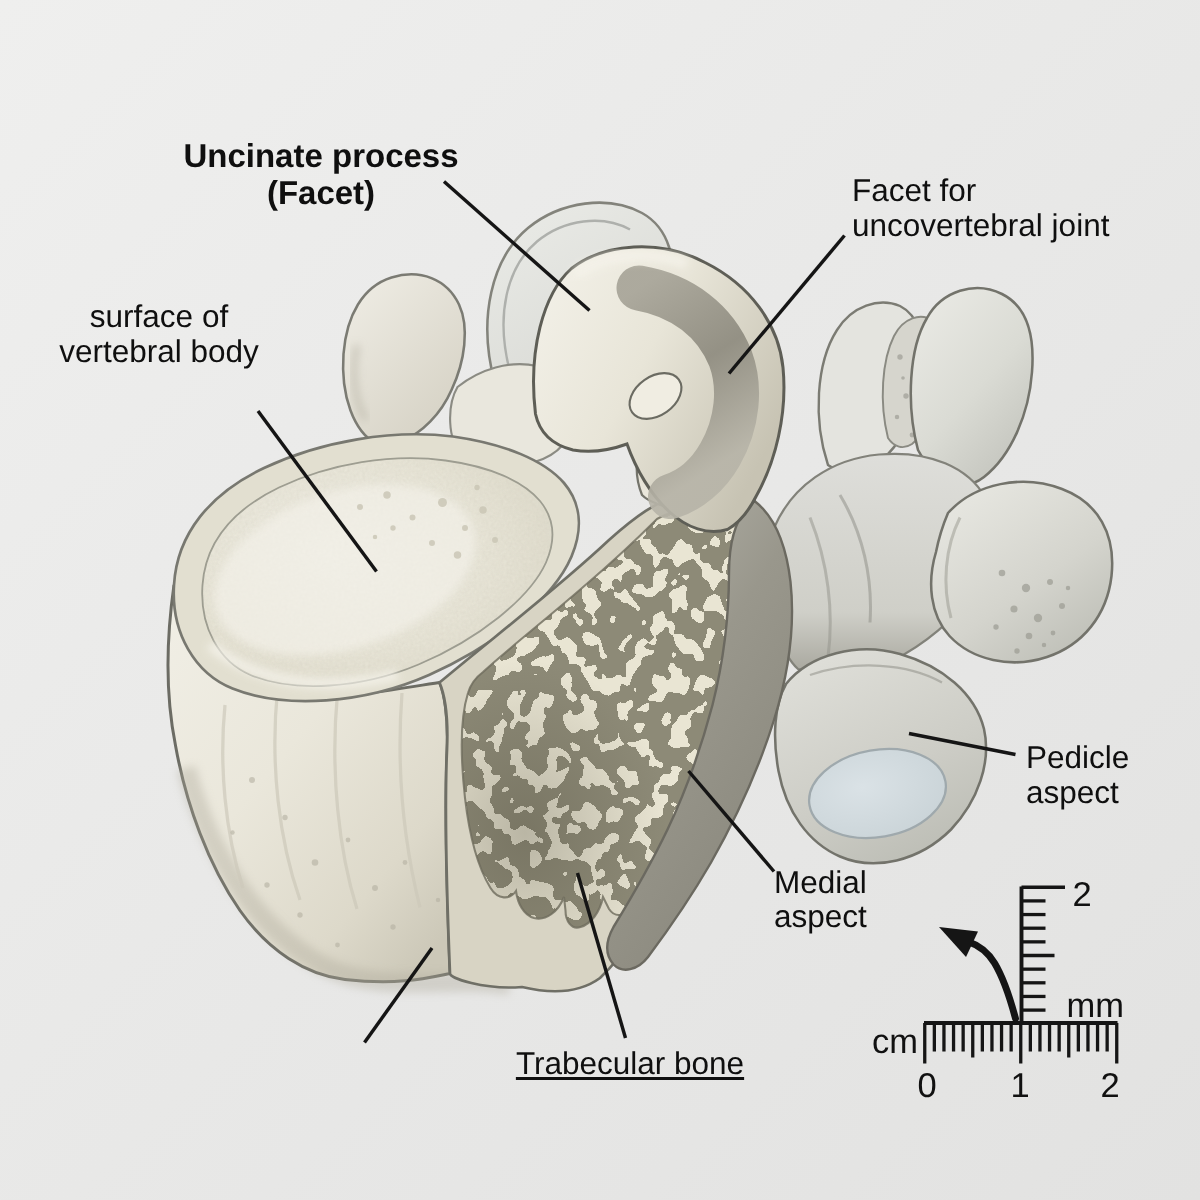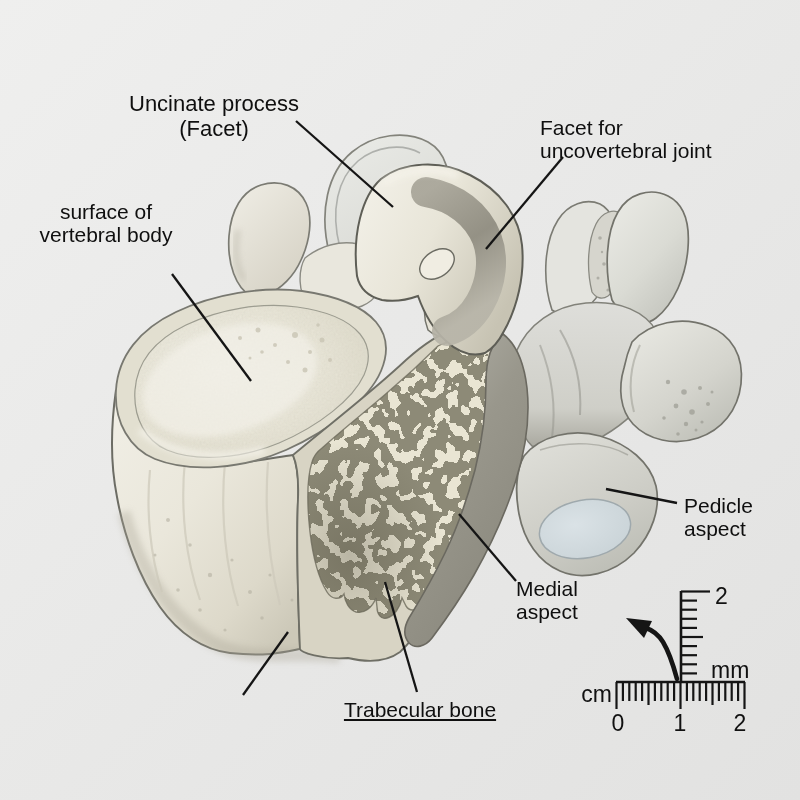--- a/index.html
+++ b/index.html
@@ -8,23 +8,23 @@
     font-family:"Liberation Sans", sans-serif;
     background:linear-gradient(135deg,#efefee 0%,#e9e9e8 45%,#e2e2e1 100%);
   }
   .stage svg{position:absolute;left:0;top:0;}
   .label{
     position:absolute;color:#0f0f0f;font-size:21px;line-height:23px;
     letter-spacing:0px; white-space:nowrap;
   }
   .label span{display:block;}
   .label.center{text-align:center;}
-  .label.bold{font-weight:400;font-size:22px;line-height:25px;}
+  .label.bold{font-weight:700;font-size:22px;line-height:25px;}
   #lbl-uncinate{left:104px;top:91px;width:220px;}
-  #lbl-facet{left:540px;top:116px;}
+  #lbl-facet{left:568px;top:116px;}
   #lbl-superolateral{left:6px;top:200px;width:200px;}
   #lbl-pedicle{left:684px;top:494px;}
   #lbl-medial{left:516px;top:577px;text-align:center;}
   #lbl-cortical{left:112px;top:685px;}
   #lbl-trabecular{left:310px;top:698px;width:220px;text-decoration:underline;}
 </style>
 </head>
 <body>
 
 <div class="stage">

